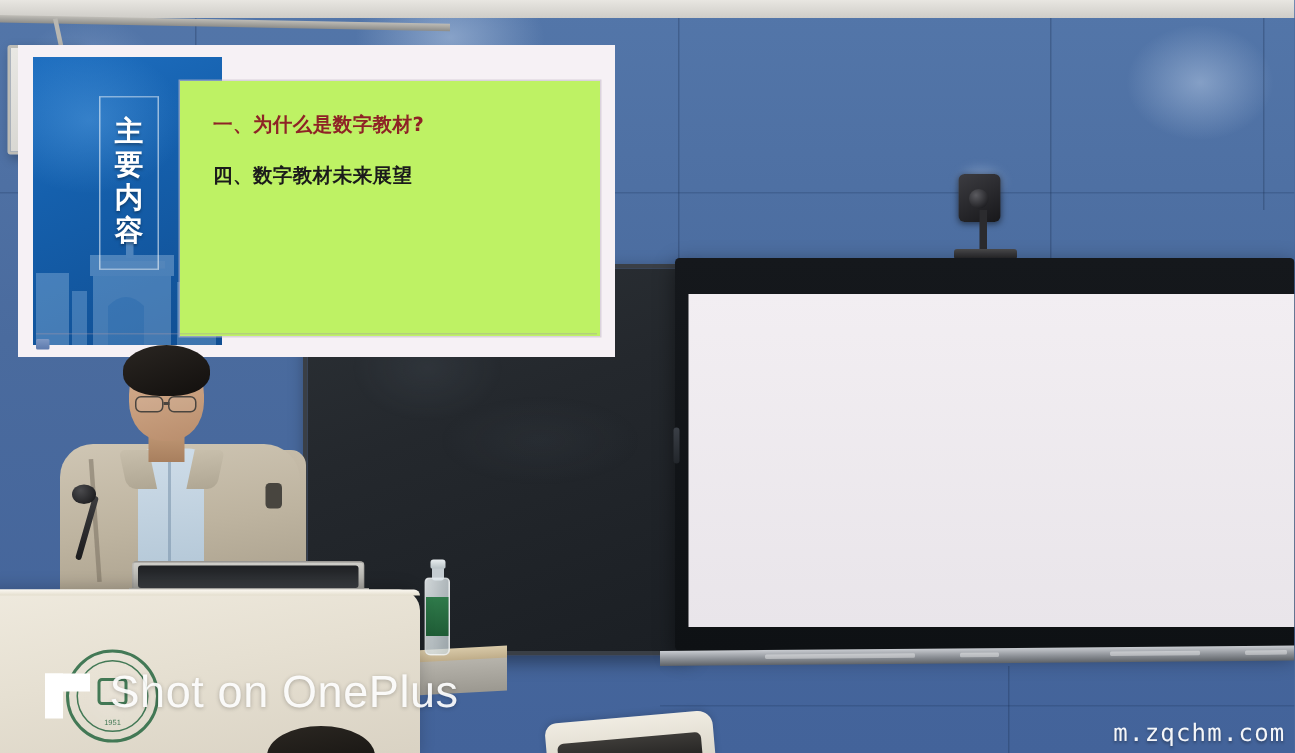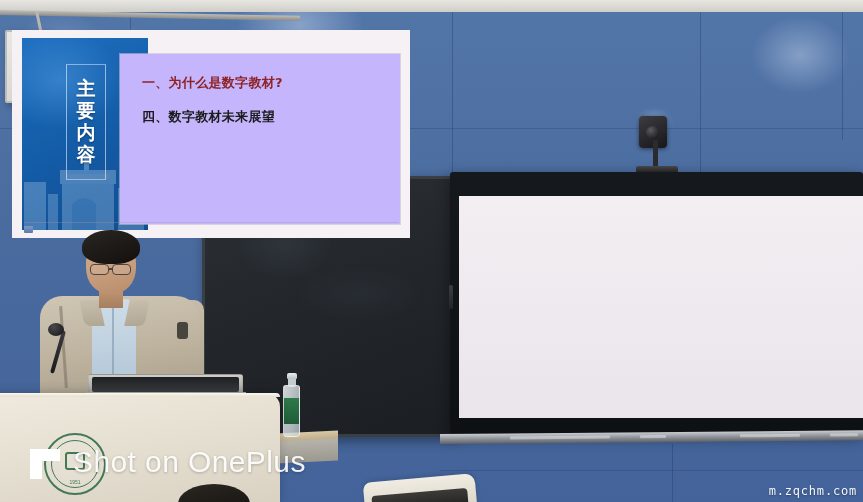--- a/index.html
+++ b/index.html
@@ -143,21 +143,21 @@
     display:flex; flex-direction:column; align-items:center; justify-content:center;
     gap:2px; z-index:3;
   }
   .vtitle span {
     color:#ffffff; font-size:19px; font-weight:bold; line-height:1.05;
     text-shadow:0 1px 2px rgba(0,0,0,.35);
     font-family:"DejaVu Sans", sans-serif;
   }
   .slide-card {
     position:absolute; left:108px; top:24px; width:280px; height:170px;
-    background:#c4b5fd; box-shadow:0 0 0 1px rgba(200,190,205,.6);
+    background:#bef264; box-shadow:0 0 0 1px rgba(200,190,205,.6);
   }
   .slide-list {
     position:absolute; left:22px; top:20px; right:10px;
     display:flex; flex-direction:column; gap:16px;
   }
   .slide-item {
     font-family:"DejaVu Sans", sans-serif;
     font-size:13px; font-weight:bold; color:#1b1b1b; letter-spacing:.3px;
     white-space:nowrap;
   }
@@ -363,21 +363,21 @@
     position:absolute; left:30px; top:449px; width:30px; height:30px;
   }
   .wm-logo i {
     position:absolute; background:#ffffff; display:block;
   }
   .wm-logo i.a { left:0; top:0; width:30px; height:12px; }
   .wm-logo i.b { left:0; top:0; width:12px; height:30px; }
   .wm-site {
     position:absolute; right:6px; bottom:4px;
     font-family:"DejaVu Sans Mono", monospace;
-    font-size:12px; color:rgba(255,255,255,.95); letter-spacing:.8px;
+    font-size:16px; color:rgba(255,255,255,.95); letter-spacing:.8px;
     text-shadow:0 1px 2px rgba(0,0,0,.35);
   }
 </style>
 </head>
 <body>
 
 <div class="scene">
 
   <div class="wall"></div>
 

